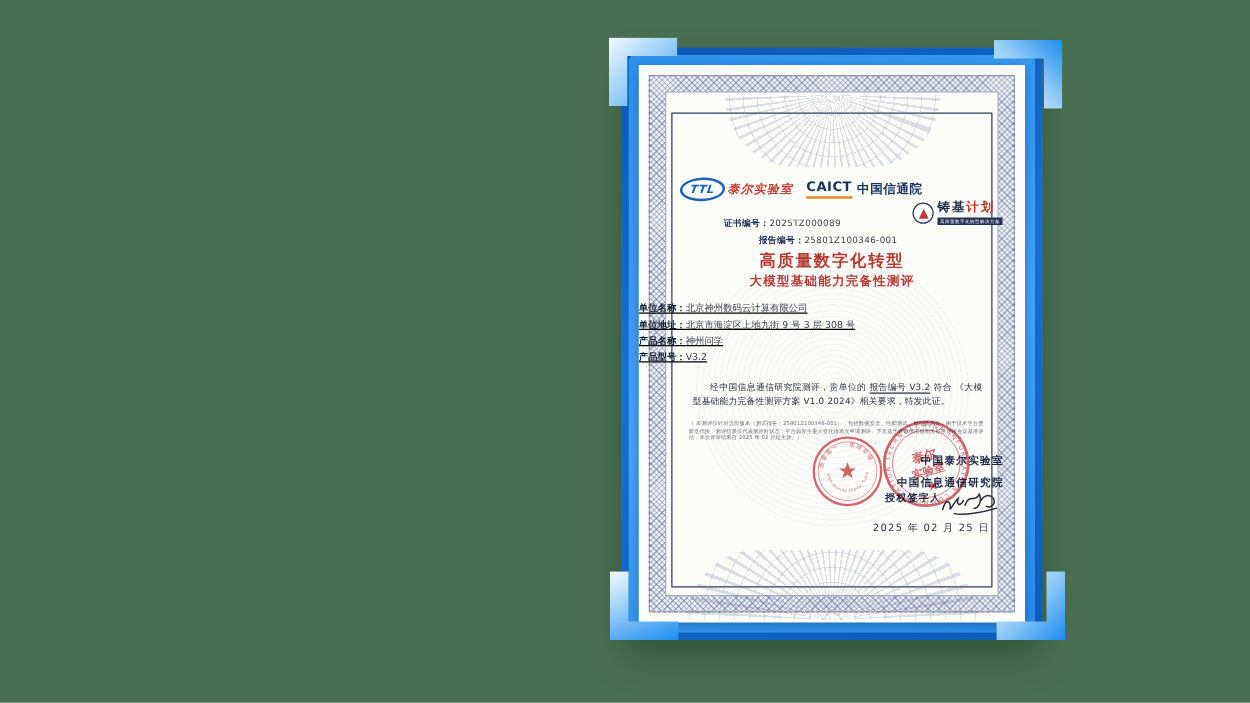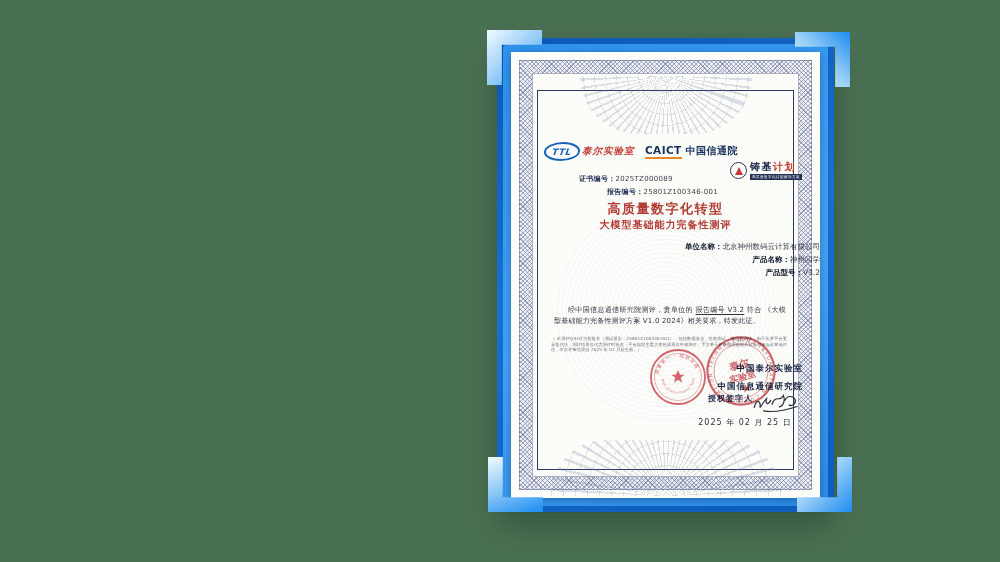--- a/index.html
+++ b/index.html
@@ -116,21 +116,21 @@
   .num-row .lab{color:#223055;font-weight:bold;padding-left:28px;}
   .num-row .val{color:#3a3f4a;}
   .num-cert{top:122px;}
   .num-report{top:135px;margin-left:28px;}
   
   .title1{position:absolute;left:0;width:100%;top:148px;text-align:center;
     color:#b23c34;font-weight:bold;font-size:13px;letter-spacing:1.5px;}
   .title2{position:absolute;left:0;width:100%;top:166px;text-align:center;
     color:#b23c34;font-weight:bold;font-size:10px;letter-spacing:1px;}
   
-  .fields{position:absolute;left:0;width:100%;top:188px;text-align:right;}
+  .fields{position:absolute;left:0;width:100%;top:188px;text-align:left;text-decoration:underline;}
   .field-row{font-size:7.5px;line-height:13px;white-space:nowrap;}
   .field-row .lab{color:#10182e;font-weight:bold;}
   .field-row .val{color:#353b49;}
   
   .body-par{
     position:absolute;left:43px;width:232px;top:253px;
     font-size:7px;line-height:10.5px;color:#2c3242;
     text-align:justify;text-indent:14px;letter-spacing:.2px;
   }
   .body-par .product{text-decoration:underline;text-underline-offset:1.5px;}
@@ -200,20 +200,23 @@
     <div class="num-row num-report">
       <span class="lab">报告编号：</span><span class="val">25801Z100346-001</span>
     </div>
 
     <div class="title1">高质量数字化转型</div>
     <div class="title2">大模型基础能力完备性测评</div>
 
     <div class="fields">
       <div class="field-row">
         <span class="lab">单位名称：</span><span class="val">北京神州数码云计算有限公司</span>
+      </div>
+      <div class="field-row">
+        <span class="lab">单位地址：</span><span class="val">北京市海淀区上地九街 9 号 3 层 308 号</span>
       </div>
       <div class="field-row">
         <span class="lab">产品名称：</span><span class="val">神州问学</span>
       </div>
       <div class="field-row">
         <span class="lab">产品型号：</span><span class="val">V3.2</span>
       </div>
     </div>
 
     <div class="body-par">

